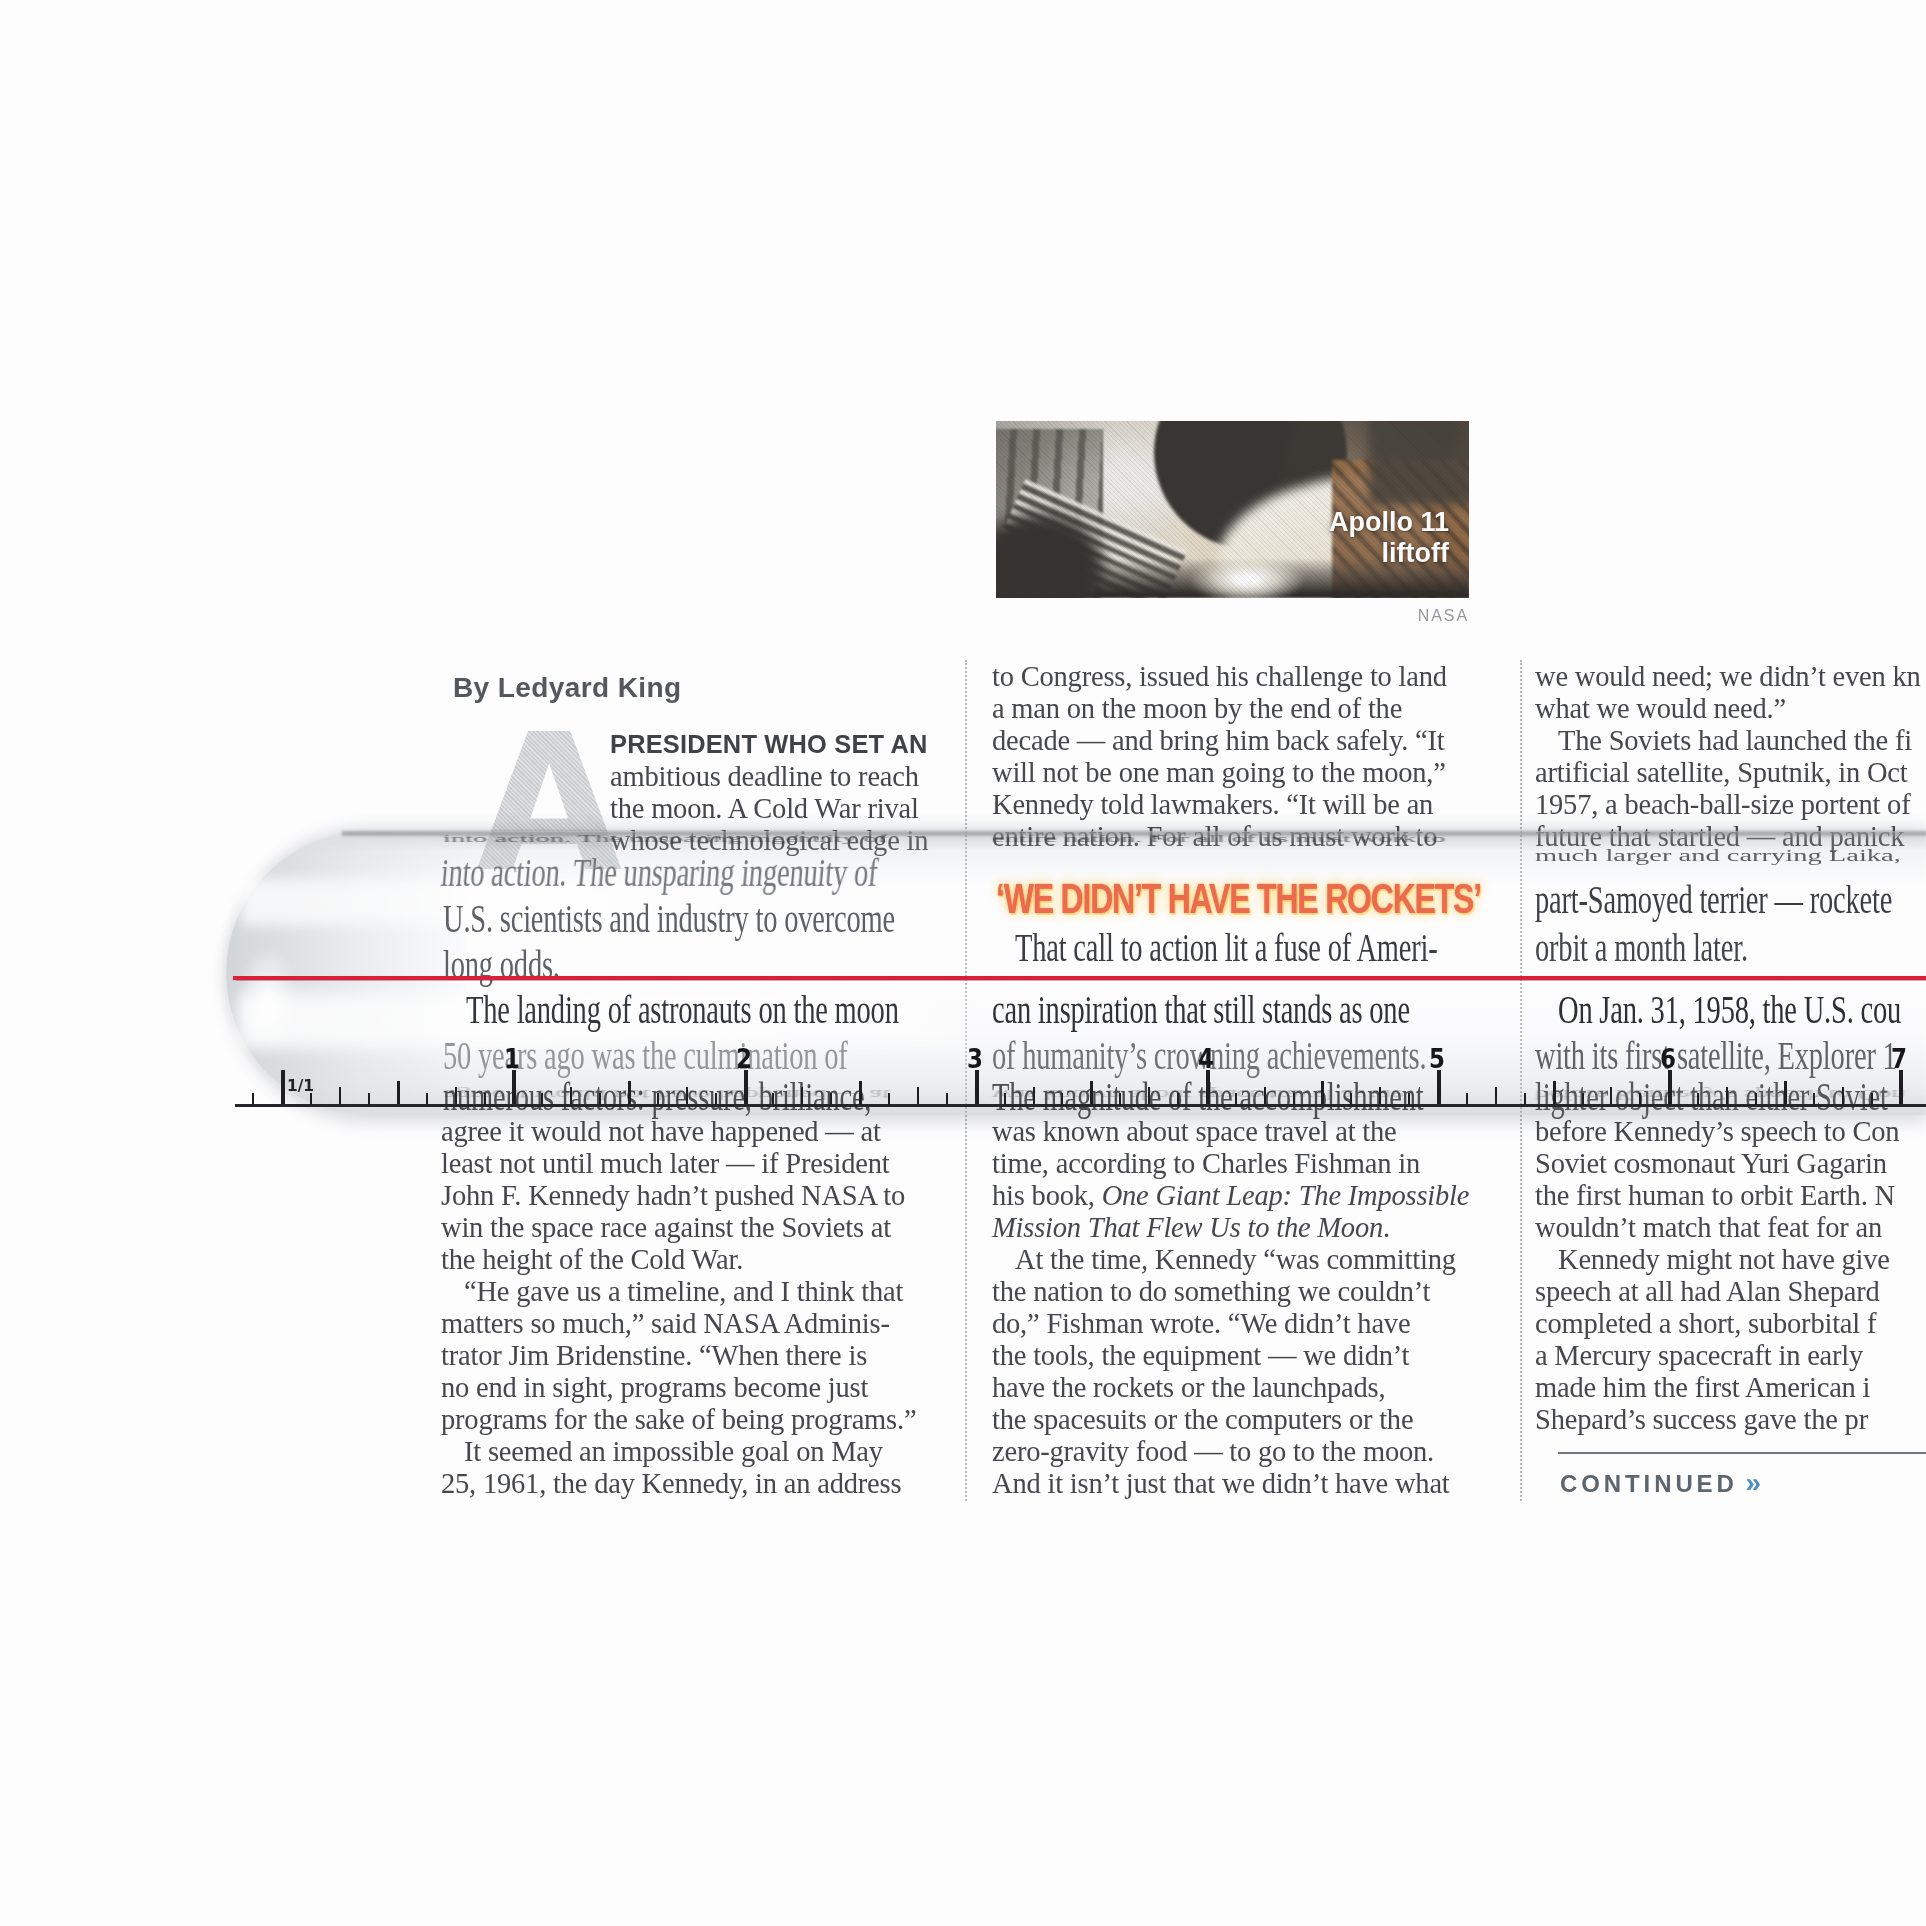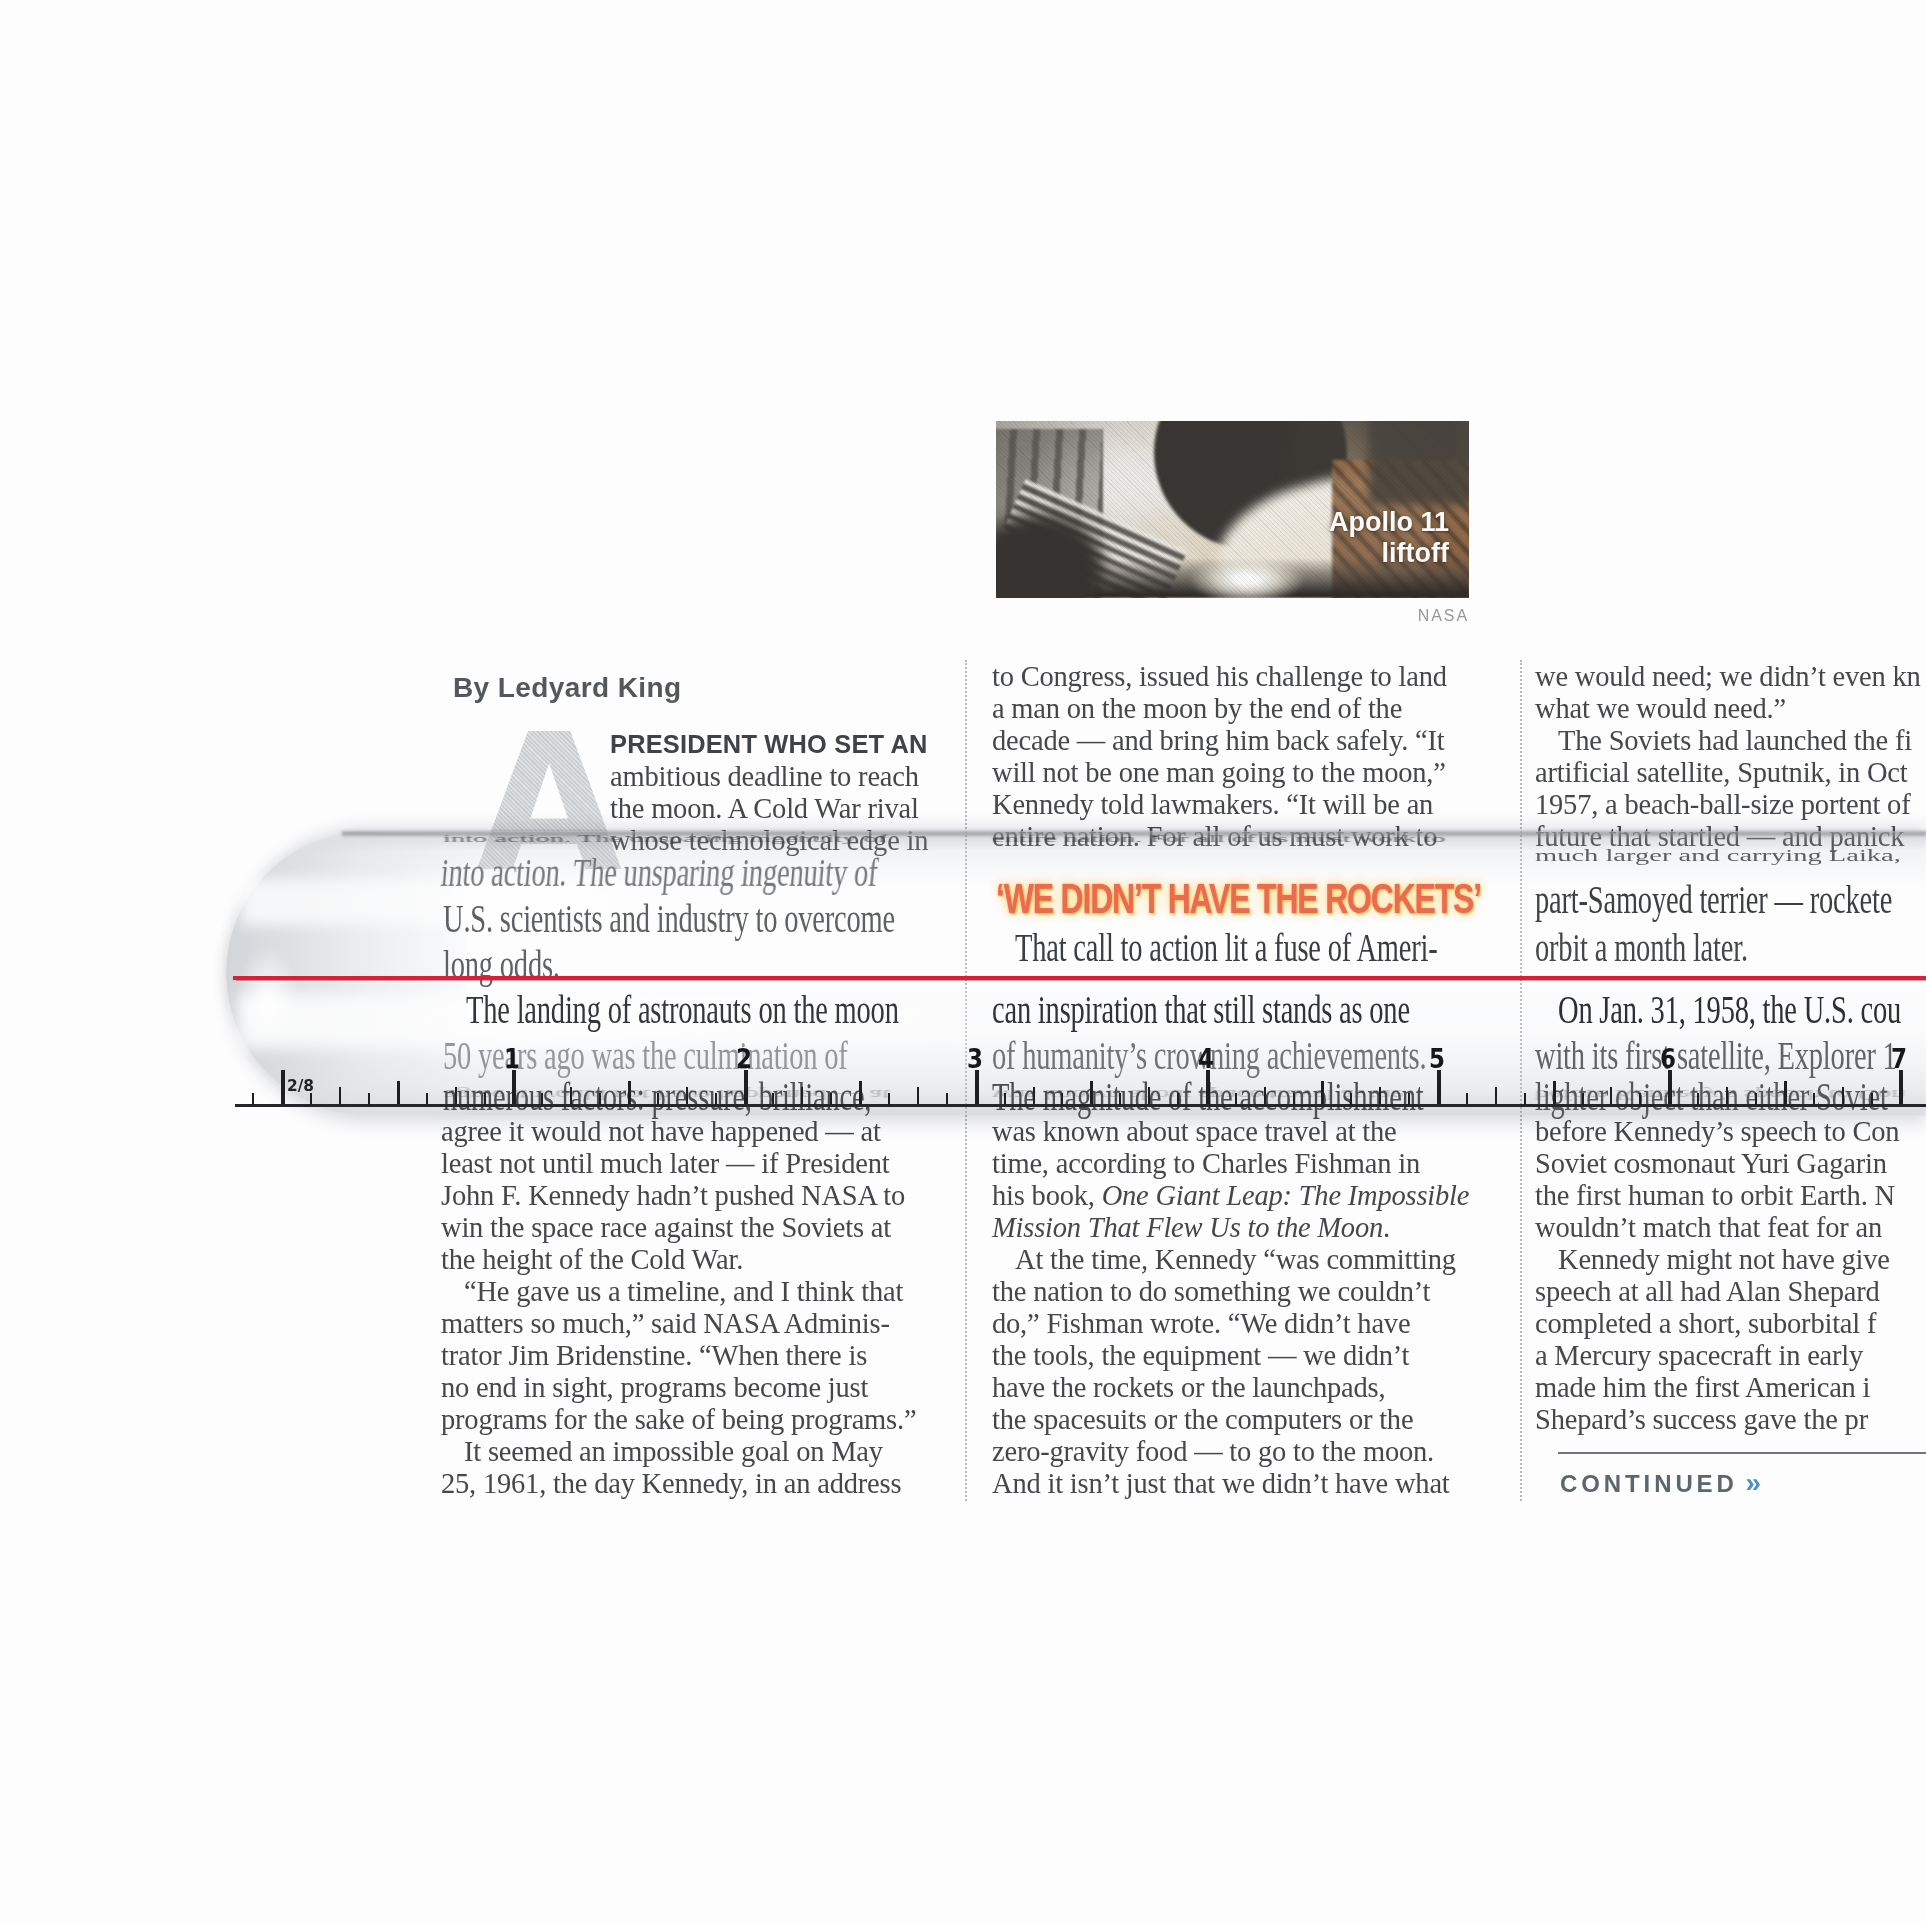--- a/index.html
+++ b/index.html
@@ -188,21 +188,21 @@
   <div class="mag c12 ind" style="left:1535px;top:987px;">On Jan. 31, 1958, the U.S. cou</div>
   <div class="mag c13" style="left:1535px;top:1033px;">with its first satellite, Explorer 1</div>
   <div class="mag c14" style="left:1535px;top:1074px;">lighter object than either Soviet</div>
 
   <div class="ghost-bot" style="left:443px;top:1102px;">agree it would not have happened — at</div>
   <div class="ghost-bot" style="left:992px;top:1102px;">was known about space travel at the</div>
   <div class="ghost-bot" style="left:1535px;top:1102px;">before Kennedy’s speech to Con</div>
 
   <div class="abs" id="redline"></div>
   <div class="abs" id="baseline"></div>
-  <div class="abs" id="frac">2/8</div>
+  <div class="abs" id="frac">1/1</div>
   <div id="ticks">
       <div class="tick" style="left: 252px; top: 1093px; width: 2.3px; height: 11.6px;"></div>
       <div class="tick" style="left: 281px; top: 1070px; width: 3.9px; height: 34px;"></div>
       <div class="tick" style="left: 310px; top: 1093px; width: 2.3px; height: 11.6px;"></div>
       <div class="tick" style="left: 339px; top: 1087px; width: 2.3px; height: 17px;"></div>
       <div class="tick" style="left: 368px; top: 1093px; width: 2.3px; height: 11.6px;"></div>
       <div class="tick" style="left: 397px; top: 1081px; width: 3.1px; height: 23px;"></div>
       <div class="tick" style="left: 426px; top: 1093px; width: 2.3px; height: 11.6px;"></div>
       <div class="tick" style="left: 455px; top: 1087px; width: 2.3px; height: 17px;"></div>
       <div class="tick" style="left: 484px; top: 1093px; width: 2.3px; height: 11.6px;"></div>

